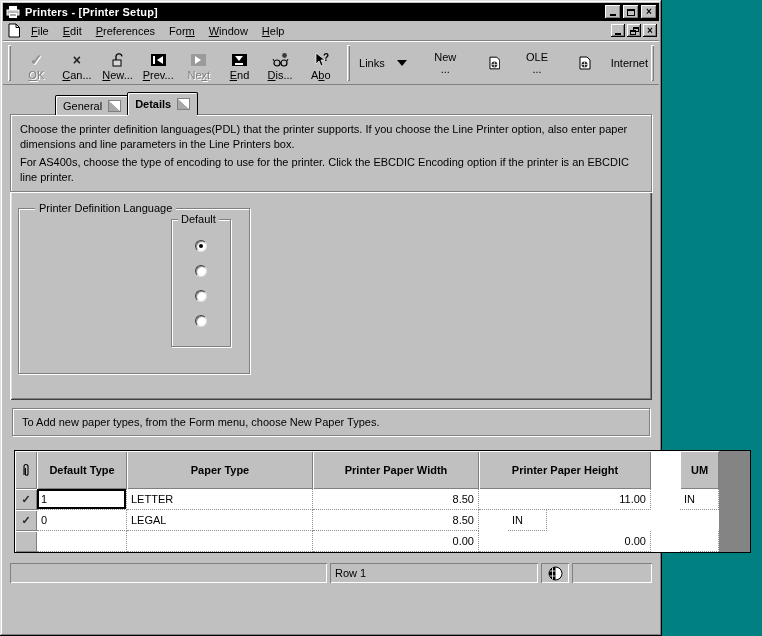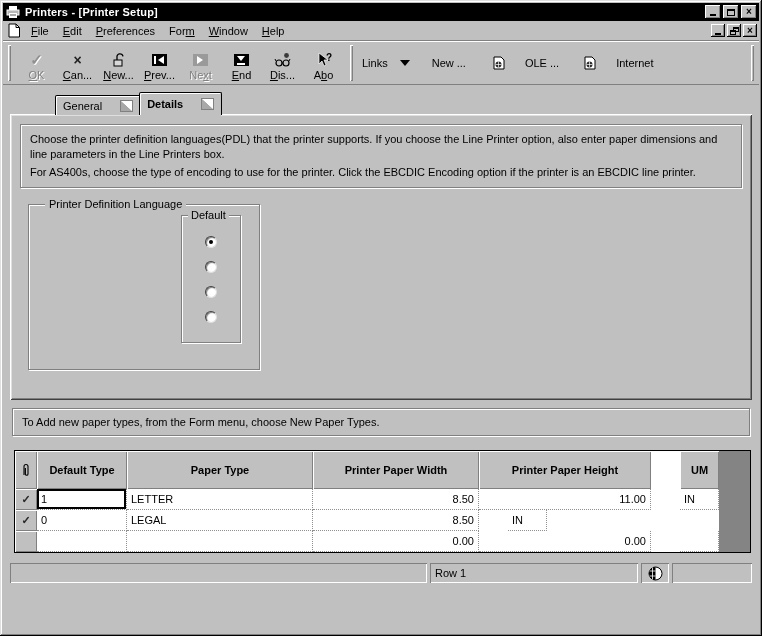--- a/index.html
+++ b/index.html
@@ -1,19 +1,19 @@
 <!DOCTYPE html>
 <html><head>
 <meta charset="utf-8">
 <style>
   * { margin:0; padding:0; box-sizing:border-box; }
   html,body { width:762px; height:636px; background:#008080; }
   body { font-family:"Liberation Sans", sans-serif; font-size:11px; color:#000; }
 
-  .window { width:762px; height:636px; background:#c0c0c0; padding:3px;
+  .window { width:662px; height:636px; background:#c0c0c0; padding:3px;
     box-shadow: inset -1px -1px 0 #000, inset 1px 1px 0 #dfdfdf,
                 inset -2px -2px 0 #808080, inset 2px 2px 0 #fff; }
 
   
   .titlebar { height:18px; background:#000; display:flex; align-items:center;
     padding:0 2px; gap:4px; }
   .titlebar .title { color:#fff; font-weight:bold; font-size:11px; flex:1; letter-spacing:.2px; }
   .w95btn { width:16px; height:14px; background:#c0c0c0; display:flex; align-items:center;
     justify-content:center; box-shadow: inset -1px -1px 0 #000, inset 1px 1px 0 #fff,
     inset -2px -2px 0 #808080; font-weight:bold; font-size:10px; line-height:1; cursor:default; }
@@ -58,32 +58,32 @@
 
   .links-sec { display:flex; align-items:center; gap:7px; padding-left:4px; }
   .links-sec .lk-label { padding-right:2px; }
   .dd-arrow { width:0; height:0; border-top:6px solid #000; border-left:5px solid transparent;
     border-right:5px solid transparent; margin-right:2px; }
   .lk-btn { display:flex; align-items:center; gap:20px; background:none; border:0;
     font-size:11px; font-family:inherit; cursor:default; padding:2px 3px; }
 
   
   .tabs { display:flex; align-items:flex-end; margin:7px 0 0 52px; height:23px; position:relative; z-index:3; }
-  .tab { height:20px; display:flex; align-items:center; gap:18px; padding:0 7px;
+  .tab { height:20px; display:flex; align-items:center; gap:6px; padding:0 7px;
     background:#c0c0c0; border:1px solid #000; border-bottom:none;
     box-shadow: inset 1px 1px 0 #fff; border-radius:2px 2px 0 0; cursor:default; }
   .tab.active { height:23px; font-weight:bold; z-index:4; margin-left:-2px;
     box-shadow: inset 1px 1px 0 #fff, 0 2px 0 -1px #c0c0c0; }
   .tab-ico { width:13px; height:12px; border:1px solid #808080;
     background:linear-gradient(to top right, #a8a8a8 48%, #fff 52%); }
 
   
   .tabpanel { margin:-1px 7px 0 7px; height:286px; background:#c0c0c0; position:relative; z-index:2;
     box-shadow: inset 1px 1px 0 #fff, inset -1px -1px 0 #404040,
-                inset 2px 2px 0 #dfdfdf, inset -2px -2px 0 #808080; padding:10px; }
+                inset 2px 2px 0 #dfdfdf, inset -2px -2px 0 #808080; }
 
   .instr { border:1px solid #808080; box-shadow: 1px 1px 0 #fff, inset 1px 1px 0 #fff;
     padding:7px 9px; background:#c0c0c0; line-height:1.35; }
   .instr p { white-space:pre-wrap; }
   .instr p + p { margin-top:3px; }
 
   .groupbox { position:relative; width:232px; height:166px; margin:16px 0 0 8px;
     border:1px solid #808080; box-shadow: 1px 1px 0 #fff, inset 1px 1px 0 #fff; }
   .groupbox > .gb-title { position:absolute; top:-7px; left:16px; background:#c0c0c0; padding:0 4px; }
 

